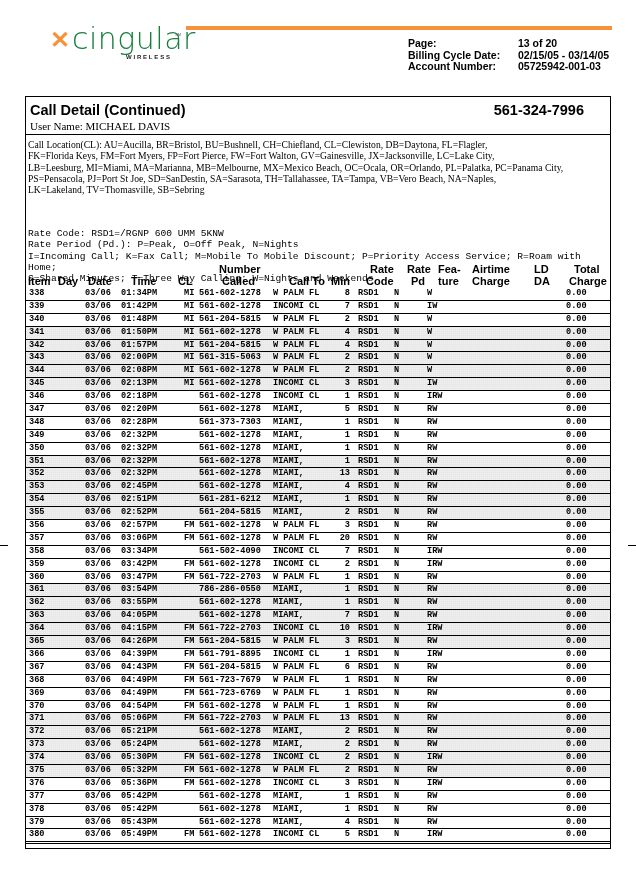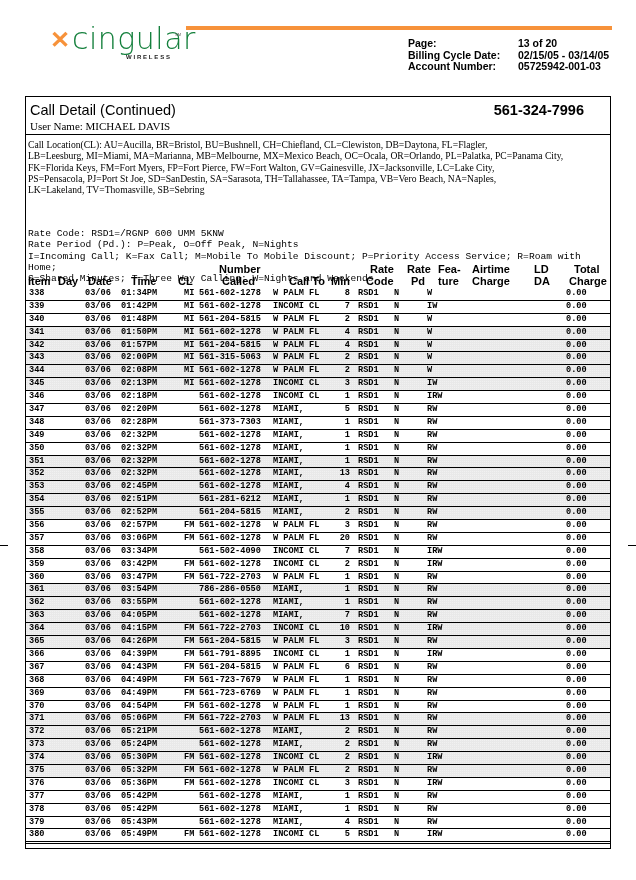--- a/index.html
+++ b/index.html
@@ -8,21 +8,21 @@
   .logo .x { position:absolute; left:0; top:4px; color:#f7923a; font-size:24px; font-weight:bold; line-height:24px; }
   .logo .word { position:absolute; left:22px; top:0; font-size:30px; line-height:30px; color:#15803d; font-family:"DejaVu Sans", sans-serif; font-weight:300; letter-spacing:0.5px; }
   .logo .tm { position:absolute; left:125px; top:8px; font-size:4px; color:#555; }
   .logo .wireless { position:absolute; left:76px; top:30px; font-size:6px; letter-spacing:1.8px; color:#222; font-weight:bold; }
   .orange-bar2 { position:absolute; left:186px; top:26px; width:426px; height:4px; background:#f7923a; }
   .acct { position:absolute; left:384px; top:38px; font-size:10.5px; font-weight:bold; line-height:11.5px; }
   .acct .row { display:flex; }
   .acct .k { width:110px;padding-left:24px; }
   .box { position:absolute; left:25px; width:586px; border:1.3px solid #000; box-sizing:border-box; }
   .box1 { top:96px; height:39px; }
-  .box1 .title { position:absolute; left:4px; top:5px; font-size:14.5px; font-weight:normal; }
+  .box1 .title { position:absolute; left:4px; top:5px; font-size:14.5px; font-weight:bold; }
   .box1 .phone { position:absolute; right:26px; top:5px; font-size:14.5px; font-weight:bold;margin-left:44px; }
   .box1 .user { position:absolute; left:4px; top:23px; font-size:11px; font-weight:normal; font-family:"Liberation Serif", serif; }
   .box2 { top:134px; height:715px; border-top:none; }
   .legend { position:absolute; left:2px; top:5px; font-family:"Liberation Serif", serif; font-size:9.6px; line-height:11.3px; width:580px; }
   .rate { position:absolute; left:2px; top:60px; font-family:Liberation Mono, monospace; font-size:9.6px; line-height:11.3px; width:580px; }
   .thead { position:absolute; left:0; top:130px; width:584px; height:24px; font-size:11px; font-weight:bold; }
   .thead span { position:absolute; line-height:11.5px; }
   .rows { position:absolute; left:0; top:154px; width:584px; }
   .trow { position:relative; height:11.9px; border-bottom:1px solid #000; font-family:"Liberation Mono", monospace; font-size:8.6px; font-weight:bold; line-height:11.9px; }
   .trow.shade { background:#e9e9e9; background-image:linear-gradient(45deg, rgba(255,255,255,0.35) 25%, transparent 25%, transparent 75%, rgba(255,255,255,0.35) 75%); background-size:2px 2px; }
@@ -62,22 +62,22 @@
 
 <div class="box box1">
   <span class="title">Call Detail (Continued)</span>
   <span class="phone">561-324-7996</span>
   <span class="user">User Name: MICHAEL DAVIS</span>
 </div>
 
 <div class="box box2">
   <div class="legend">
     <div>Call Location(CL):  AU=Aucilla, BR=Bristol, BU=Bushnell, CH=Chiefland, CL=Clewiston, DB=Daytona, FL=Flagler,</div>
+    <div>FK=Florida Keys, FM=Fort Myers, FP=Fort Pierce, FW=Fort Walton, GV=Gainesville, JX=Jacksonville, LC=Lake City,</div>
     <div>LB=Leesburg, MI=Miami, MA=Marianna, MB=Melbourne, MX=Mexico Beach, OC=Ocala, OR=Orlando, PL=Palatka, PC=Panama City,</div>
-    <div>FK=Florida Keys, FM=Fort Myers, FP=Fort Pierce, FW=Fort Walton, GV=Gainesville, JX=Jacksonville, LC=Lake City,</div>
     <div>PS=Pensacola, PJ=Port St Joe, SD=SanDestin, SA=Sarasota, TH=Tallahassee, TA=Tampa, VB=Vero Beach, NA=Naples,</div>
     <div>LK=Lakeland, TV=Thomasville, SB=Sebring</div>
   </div>
   <div class="rate">
     <div style="height:34px"></div>
     <div>Rate Code: RSD1=/RGNP 600 UMM 5KNW</div>
     <div>Rate Period (Pd.): P=Peak, O=Off Peak, N=Nights</div>
     <div>I=Incoming Call; K=Fax Call; M=Mobile To Mobile Discount; P=Priority Access Service; R=Roam with Home;</div>
     <div>S=Shared Minutes;  T=Three Way Calling; W=Nights and Weekends</div>
   </div>

